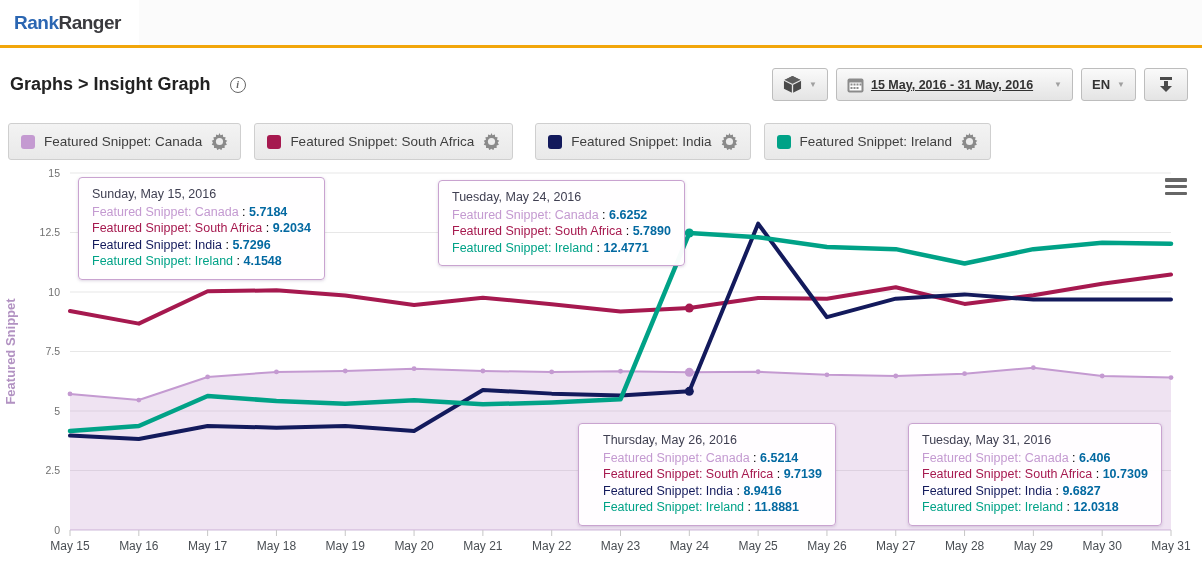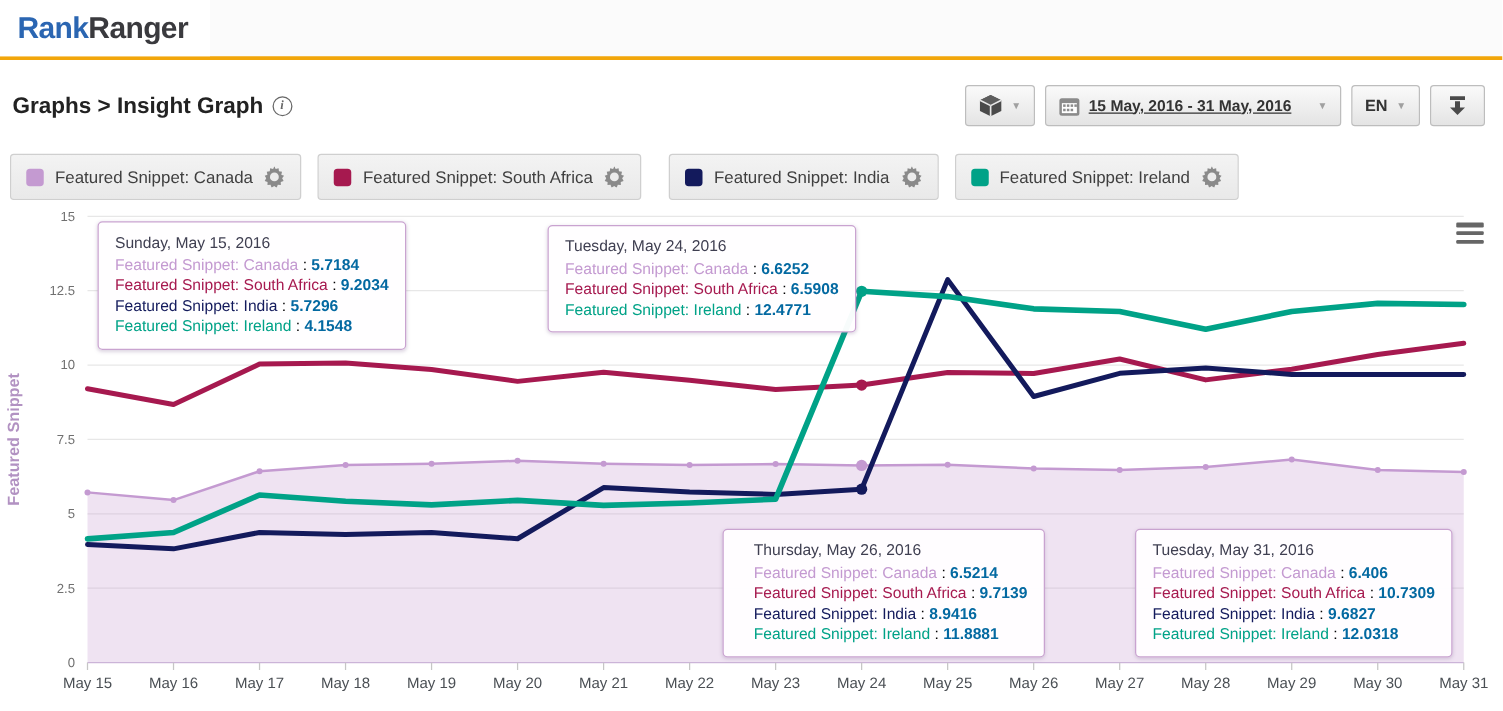--- a/index.html
+++ b/index.html
@@ -4,29 +4,29 @@
 <style>
   * { margin:0; padding:0; box-sizing:border-box; }
   html,body { width:1202px; height:569px; overflow:hidden; background:#fff;
     font-family:"Liberation Sans", sans-serif; }
 
   
   .app-header { height:48px; background:#fbfbfb; border-bottom:3px solid #f2a60a;
     display:flex; align-items:center; }
   .logo-box { background:#fff; height:45px; display:flex; align-items:center;
     padding:0 18px 0 14px; }
-  .logo { font-size:24px; font-weight:bold; letter-spacing:-0.5px; }
+  .logo { font-size:19px; font-weight:bold; letter-spacing:-0.5px; }
   .logo .rank { color:#2b66b2; }
   .logo .ranger { color:#3a3a3e; }
 
   
   .title-row { display:flex; align-items:center; justify-content:space-between;
     padding:20px 14px 14px 10px; }
   .page-title { font-size:18px; font-weight:bold; color:#222; display:flex;
-    align-items:center; gap:7px; }
+    align-items:center; gap:19px; }
   .info-icon { width:16px; height:16px; border:1.5px solid #666; border-radius:50%;
     color:#666; font-size:10px; font-weight:bold; display:inline-flex;
     align-items:center; justify-content:center; font-style:italic;
     font-family:"Liberation Serif", serif; }
   .controls { display:flex; gap:8px; align-items:center; }
   .btn { height:33px; background:linear-gradient(#fafafa,#e4e4e4);
     border:1px solid #bdbdbd; border-radius:3px; display:inline-flex;
     align-items:center; gap:7px; padding:0 10px; cursor:pointer; color:#333; }
   .btn .caret { font-size:8px; color:#a0a0a0; }
   .btn-label { font-size:13px; font-weight:bold; color:#333; }
@@ -238,21 +238,21 @@
     <div class="tt-date">Sunday, May 15, 2016</div>
     <div><span class="tt-label" style="color: rgb(196, 154, 209);">Featured Snippet: Canada</span> : <span class="tt-val">5.7184</span></div>
     <div><span class="tt-label" style="color: rgb(166, 25, 79);">Featured Snippet: South Africa</span> : <span class="tt-val">9.2034</span></div>
     <div><span class="tt-label" style="color: rgb(19, 26, 92);">Featured Snippet: India</span> : <span class="tt-val">5.7296</span></div>
     <div><span class="tt-label" style="color: rgb(0, 162, 135);">Featured Snippet: Ireland</span> : <span class="tt-val">4.1548</span></div>
   </div>
   
   <div class="tooltip" style="left: 438px; top: 15px;">
     <div class="tt-date">Tuesday, May 24, 2016</div>
     <div><span class="tt-label" style="color: rgb(196, 154, 209);">Featured Snippet: Canada</span> : <span class="tt-val">6.6252</span></div>
-    <div><span class="tt-label" style="color: rgb(166, 25, 79);">Featured Snippet: South Africa</span> : <span class="tt-val">6.5908</span></div>
+    <div><span class="tt-label" style="color: rgb(166, 25, 79);">Featured Snippet: South Africa</span> : <span class="tt-val">5.7890</span></div>
     <div><span class="tt-label" style="color: rgb(0, 162, 135);">Featured Snippet: Ireland</span> : <span class="tt-val">12.4771</span></div>
   </div>
   
   <div class="tooltip" style="left: 578px; top: 258px; padding-left: 24px;">
     <div class="tt-date">Thursday, May 26, 2016</div>
     <div><span class="tt-label" style="color: rgb(196, 154, 209);">Featured Snippet: Canada</span> : <span class="tt-val">6.5214</span></div>
     <div><span class="tt-label" style="color: rgb(166, 25, 79);">Featured Snippet: South Africa</span> : <span class="tt-val">9.7139</span></div>
     <div><span class="tt-label" style="color: rgb(19, 26, 92);">Featured Snippet: India</span> : <span class="tt-val">8.9416</span></div>
     <div><span class="tt-label" style="color: rgb(0, 162, 135);">Featured Snippet: Ireland</span> : <span class="tt-val">11.8881</span></div>
   </div>

